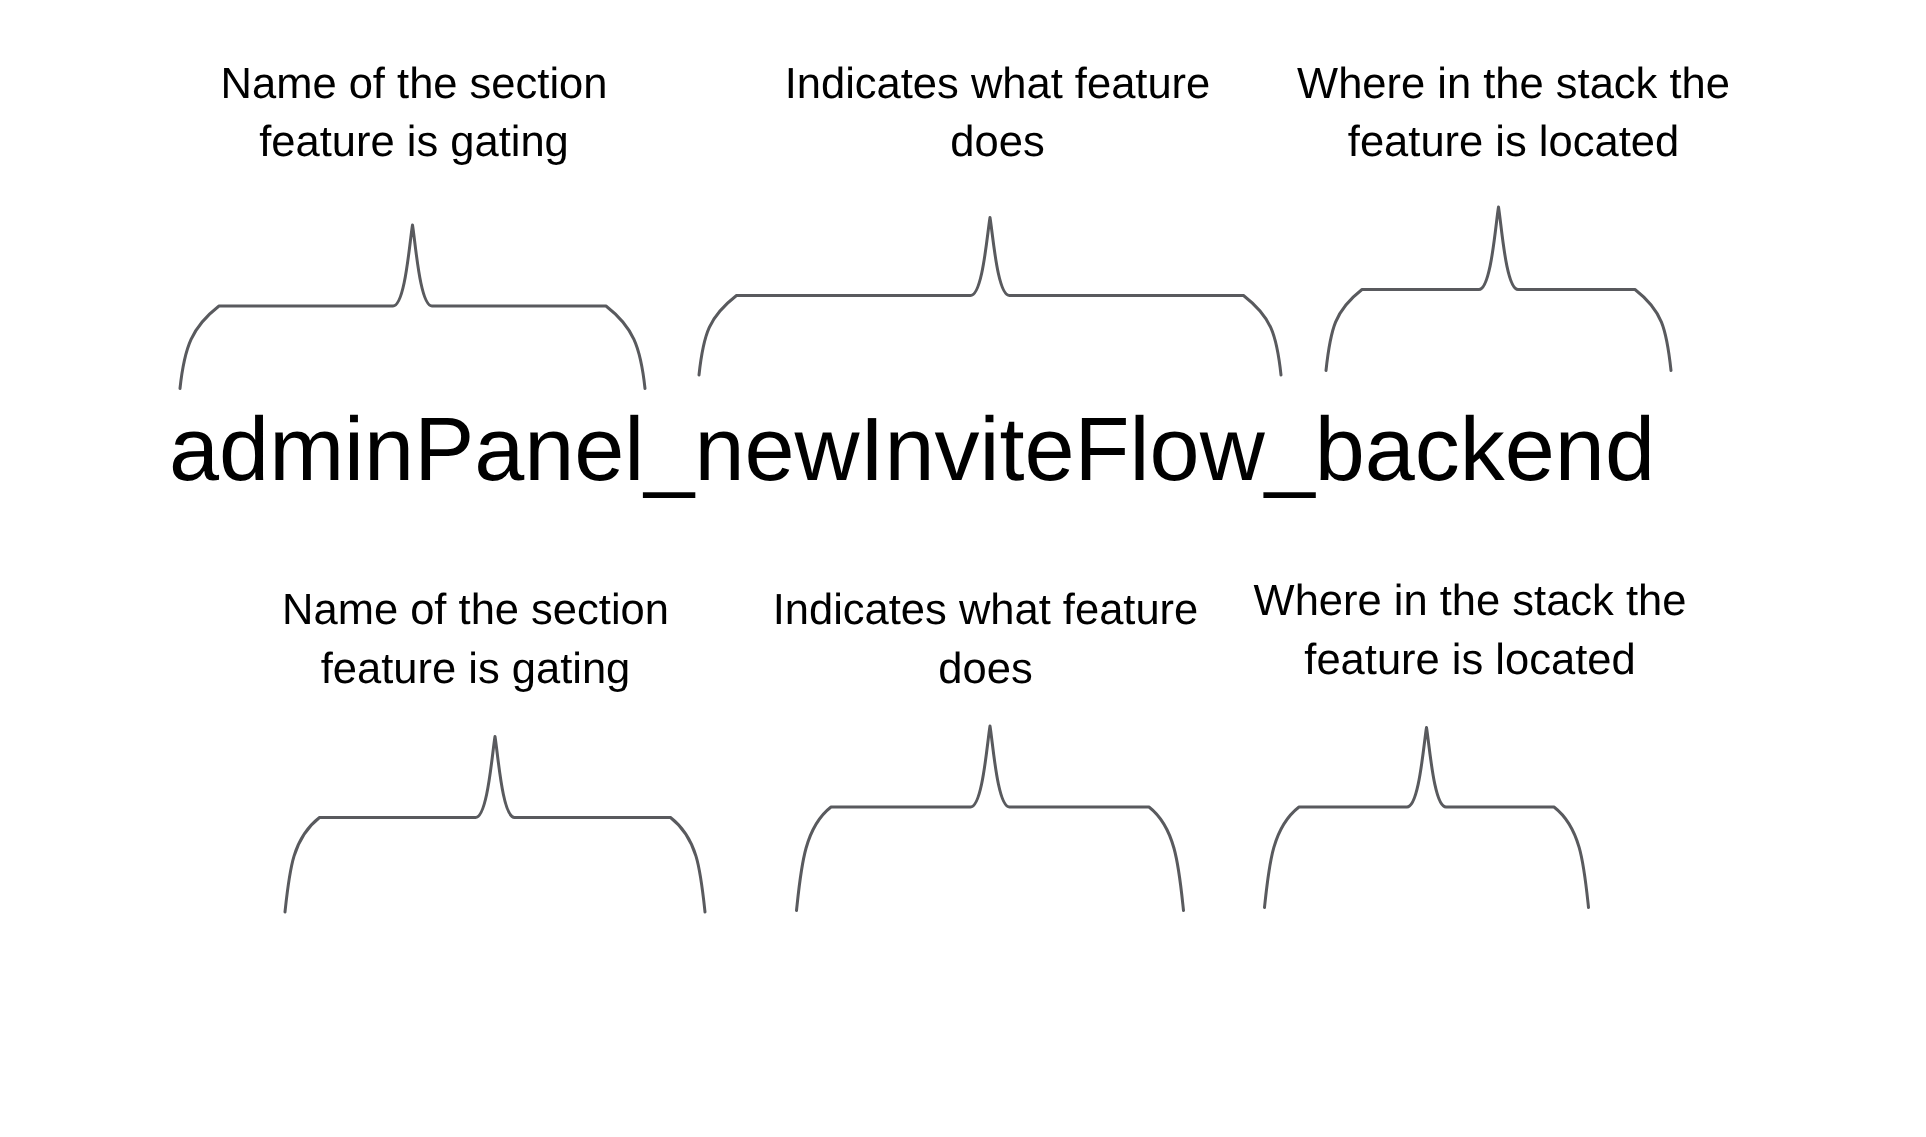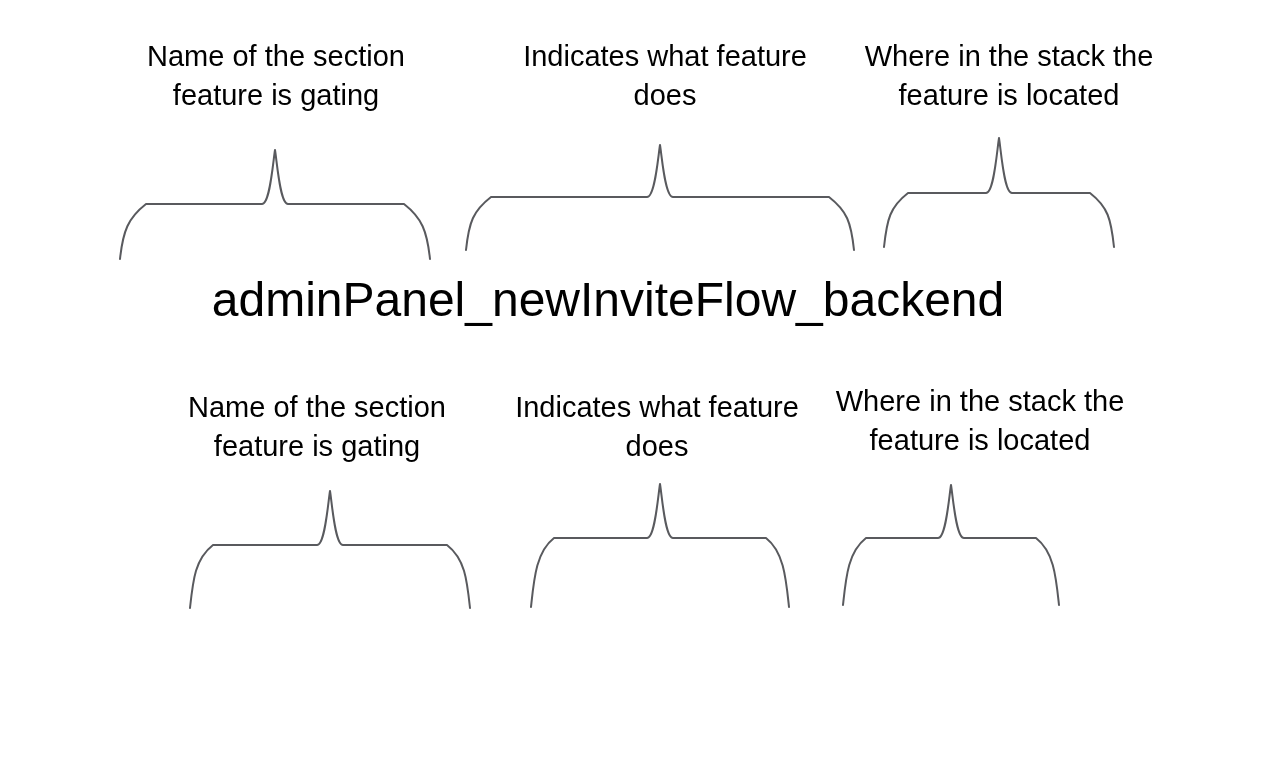--- a/index.html
+++ b/index.html
@@ -37,21 +37,21 @@
     font-size: 29px;
     line-height: 39px;
     white-space: nowrap;
     color: var(--color-text, #000000);
   }
   .flag {
     position: absolute;
     left: 0;
     right: 0;
     text-align: center;
-    font-size: 48px;
+    font-size: 60px;
     line-height: 60px;
     white-space: nowrap;
     color: var(--color-text, #000000);
   }
   .flag .flag-inner {
     position: relative;
   }
 </style>
 </head>
 <body>

